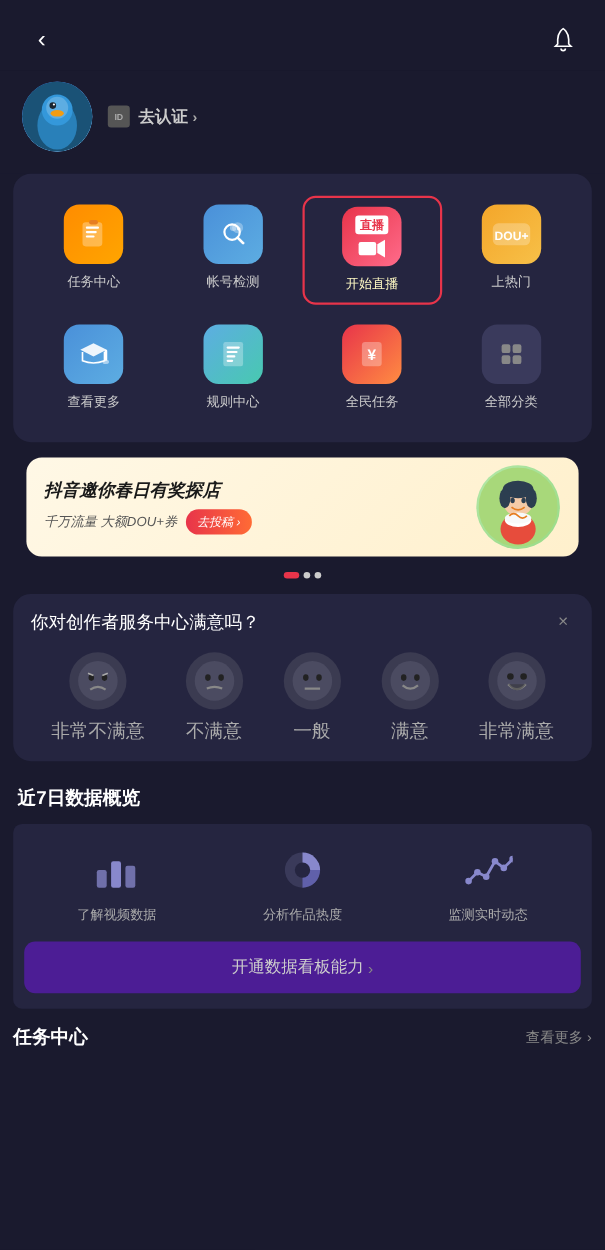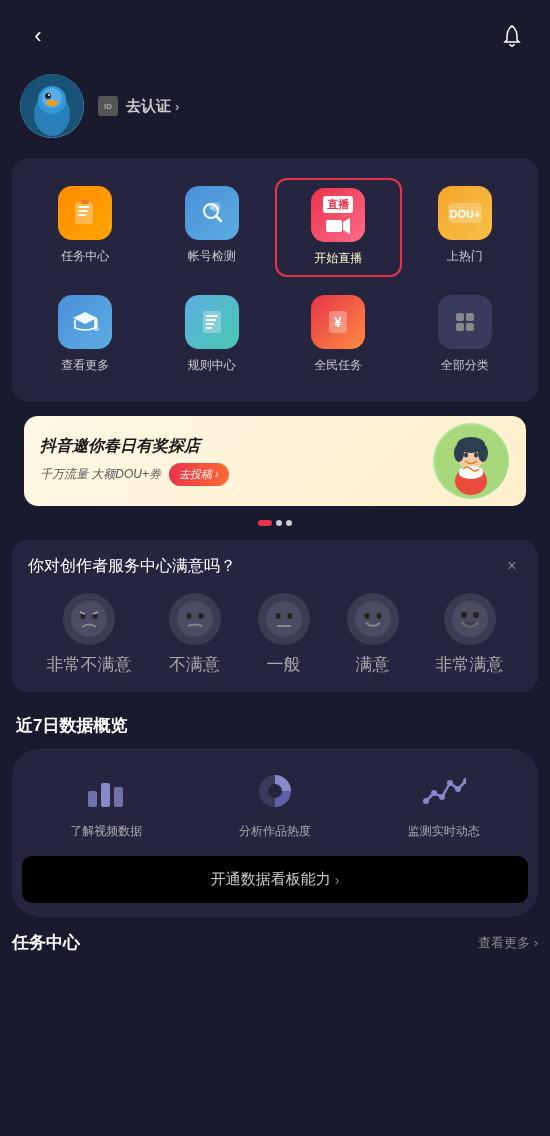--- a/index.html
+++ b/index.html
@@ -250,21 +250,21 @@
       padding: 0 16px;
       margin-bottom: 12px;
     }
     .section-title {
       font-size: 17px;
       font-weight: bold;
       color: #fff;
     }
     .data-card {
       background: #252540;
-      border-radius: 27px;
+      border-radius: 8px;
       margin: 0 12px 14px;
       padding: 20px 10px 14px;
     }
     .data-grid {
       display: flex;
       justify-content: space-around;
       align-items: flex-start;
       margin-bottom: 16px;
     }
     .data-item {
@@ -277,21 +277,21 @@
     }
     .data-label {
       font-size: 12px;
       color: #aaa;
       text-align: center;
     }
 
     
     .cta-btn {
       display: block;
-      background: #000000;
+      background: #4c1d95;
       border: none;
       border-radius: 10px;
       color: #ccc;
       font-size: 15px;
       padding: 14px;
       text-align: center;
       width: 100%;
       cursor: pointer;
       display: flex; align-items: center; justify-content: center; gap: 4px;
     }

